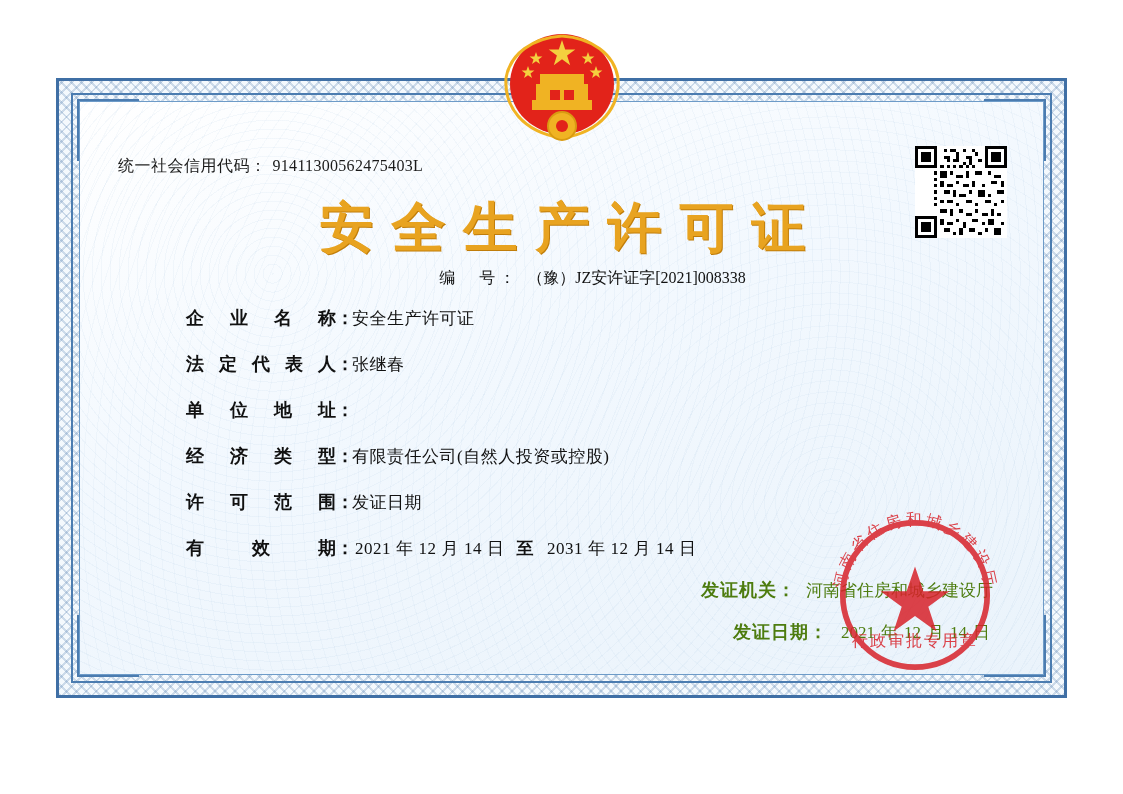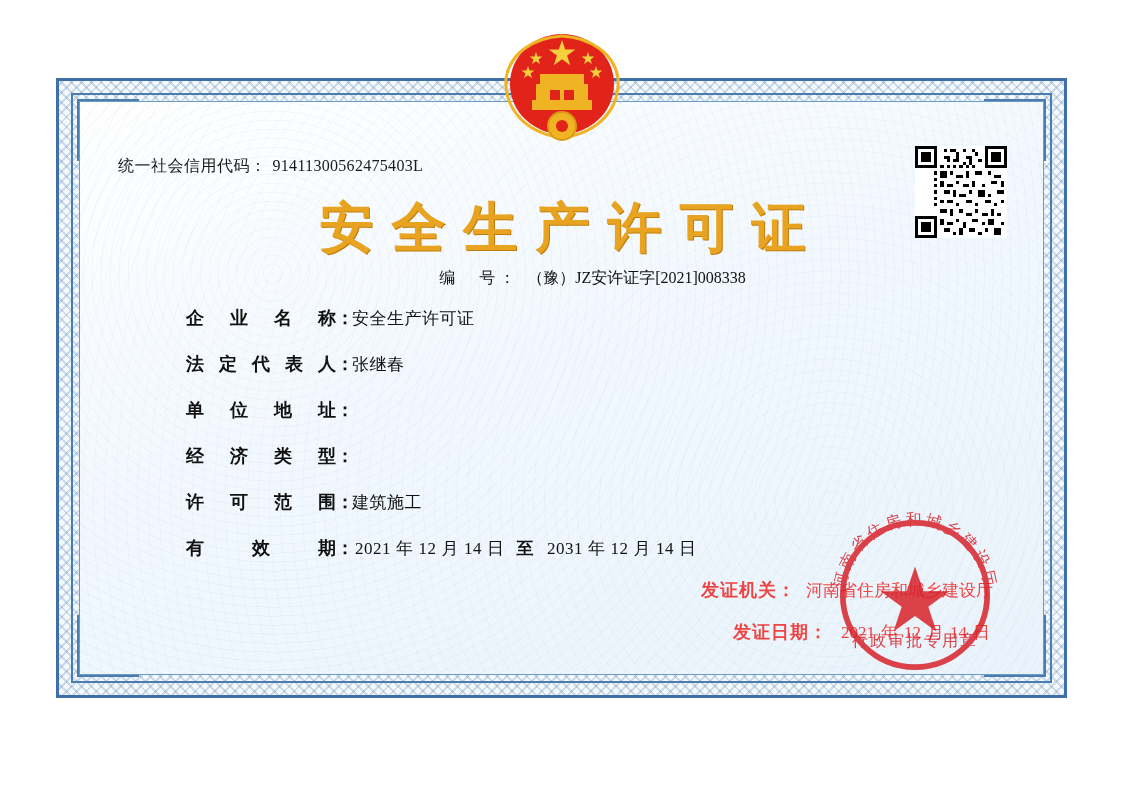--- a/index.html
+++ b/index.html
@@ -185,21 +185,21 @@
   .validity .v-num { margin: 0 3px; font-family: "Liberation Serif", serif; }
   .validity .v-to { font-weight: bold; margin: 0 10px; }
 
   
   .issue {
     position: absolute;
     right: 42px;
     top: 478px;
     text-align: left;
     font-size: 18px;
-    color: #ef4444;
+    color: #4d7c0f;
   }
   .issue .ir {
     display: flex;
     align-items: baseline;
     height: 42px;
     justify-content: flex-end;
   }
   .issue .ir .lab {
     font-weight: bold;
     letter-spacing: 1px;
@@ -432,31 +432,32 @@
       </div>
 
       <div class="row">
         <span class="lab">
           <span>经</span>
           <span>济</span>
           <span>类</span>
           <span>型</span>
         </span>
         <span class="colon">：</span>
+        <span class="val">有限责任公司(自然人投资或控股)</span>
       </div>
 
       <div class="row">
         <span class="lab">
           <span>许</span>
           <span>可</span>
           <span>范</span>
           <span>围</span>
         </span>
         <span class="colon">：</span>
-        <span class="val">建筑施工</span>
+        <span class="val">发证日期</span>
       </div>
 
       <div class="row validity">
         <span class="lab">
           <span>有</span>
           <span>效</span>
           <span>期</span>
         </span>
         <span class="colon">：</span>
         <span class="val">

